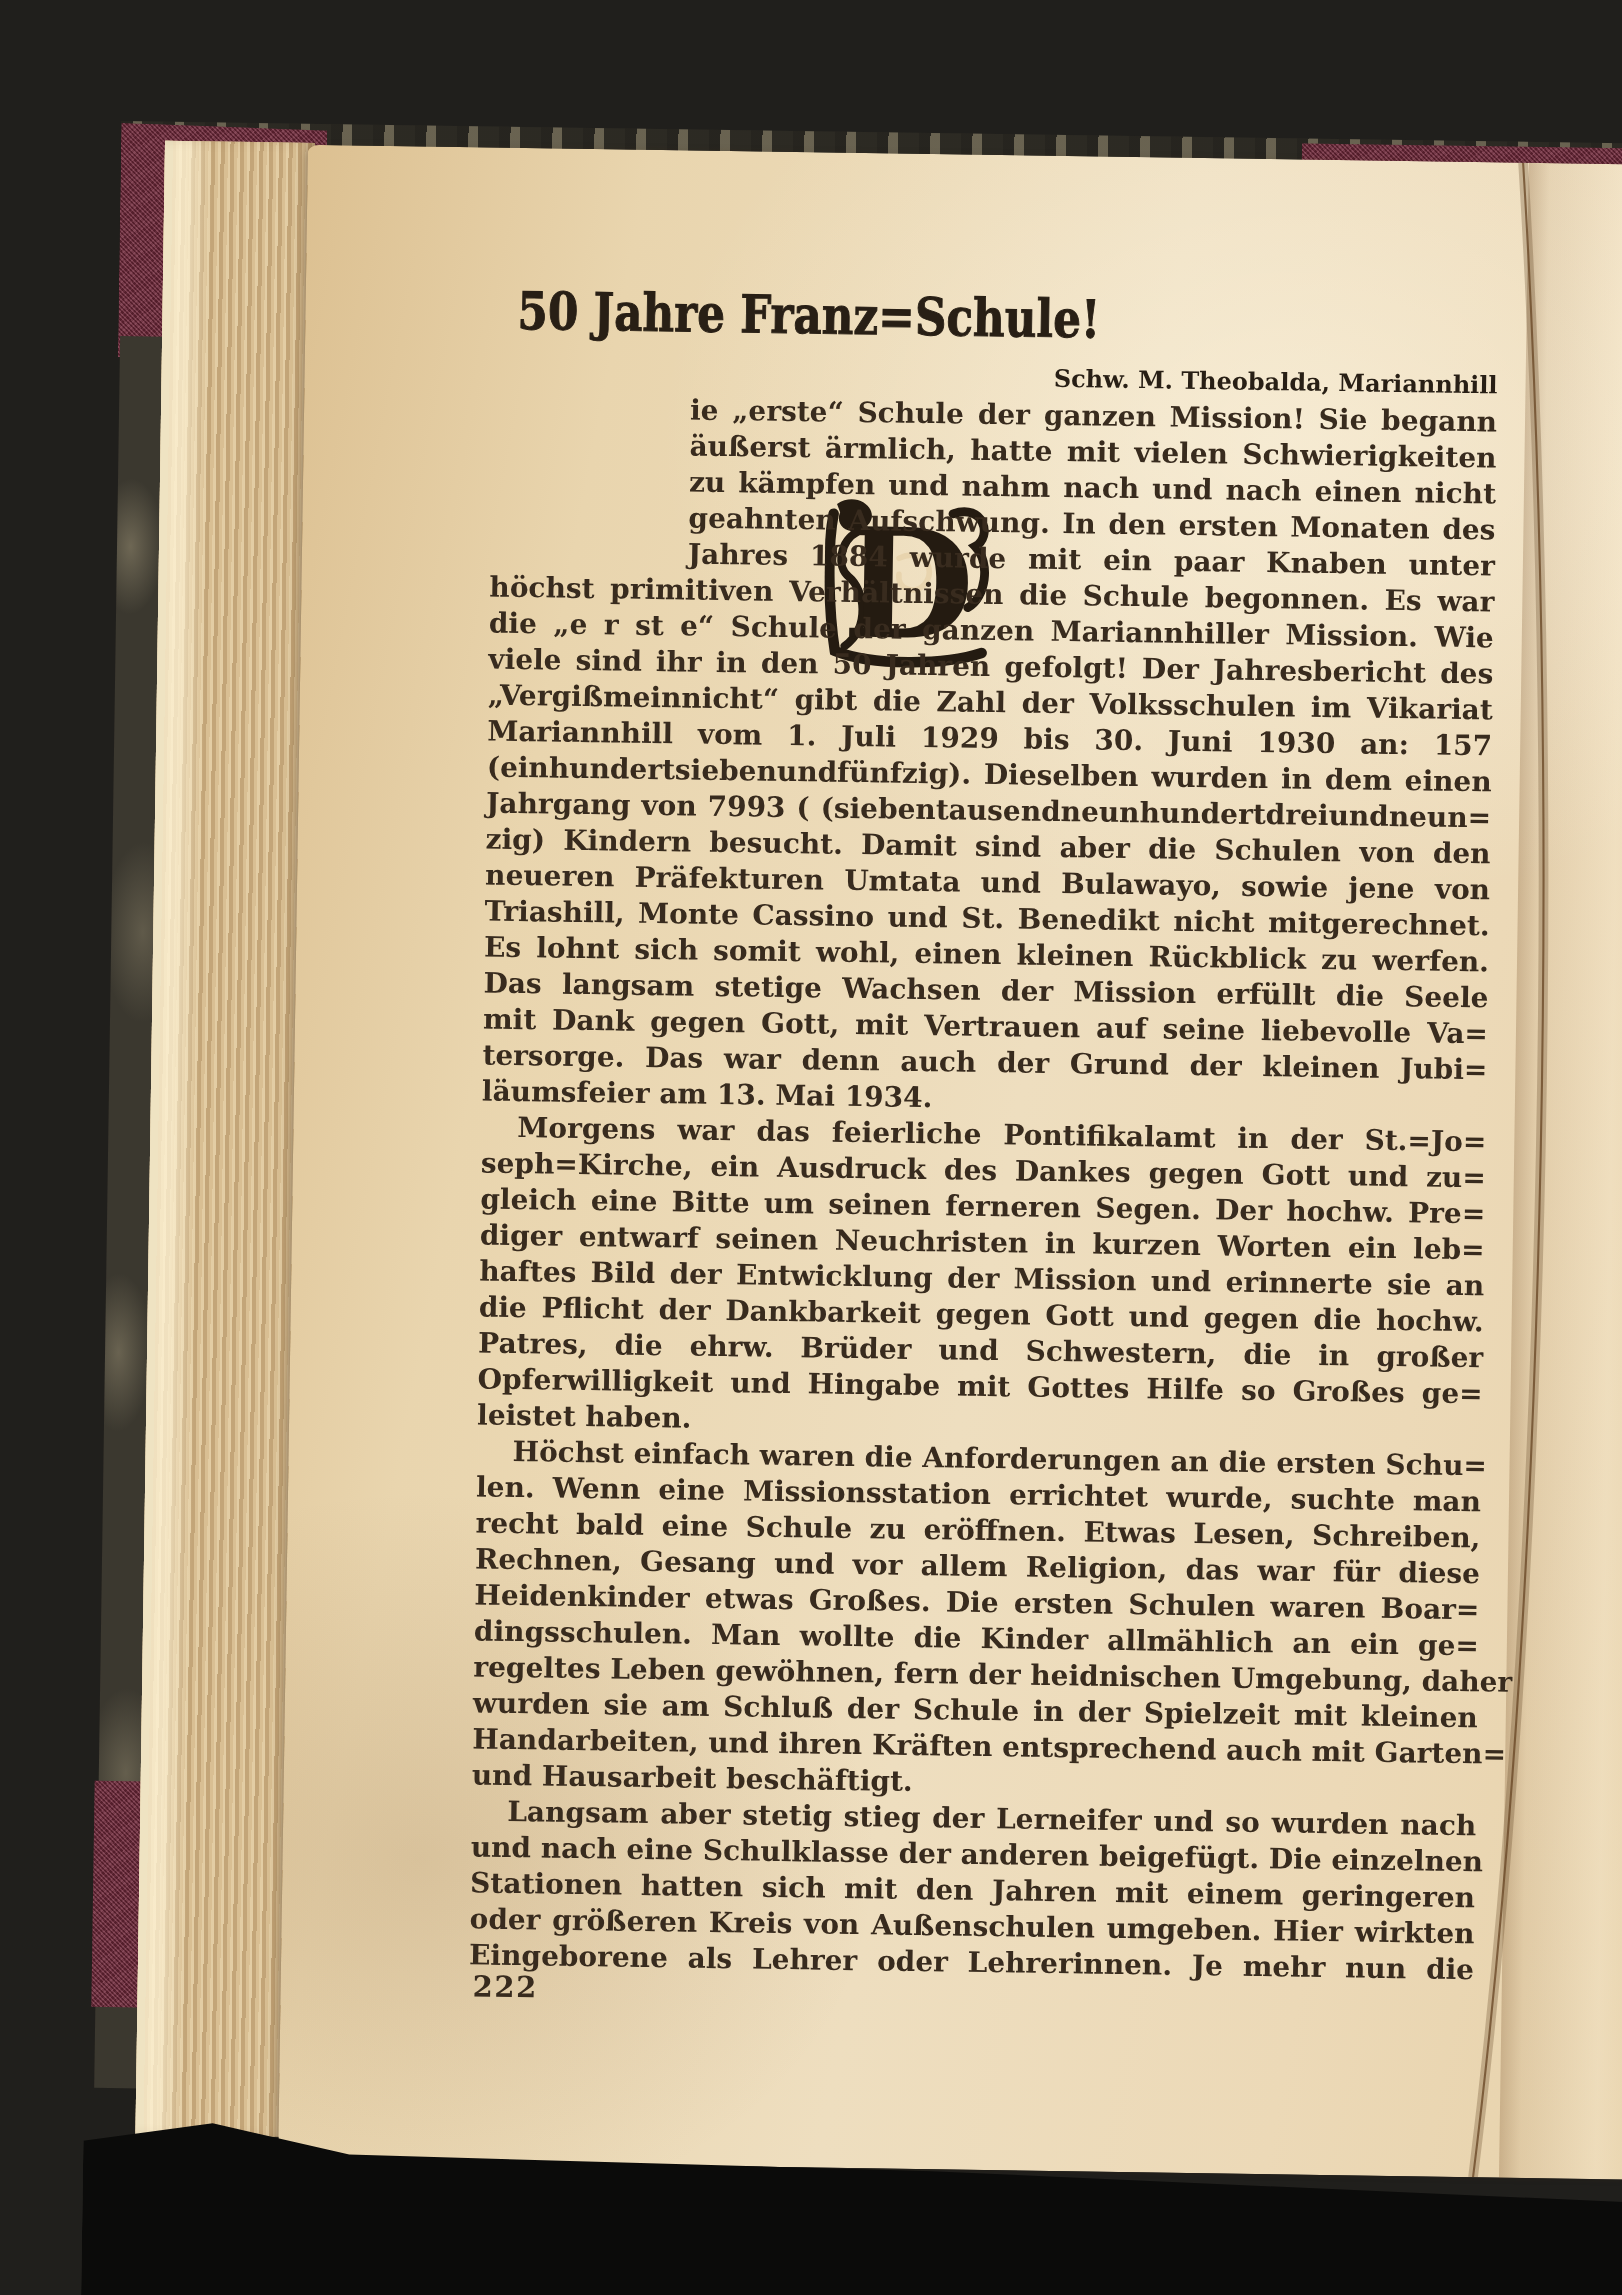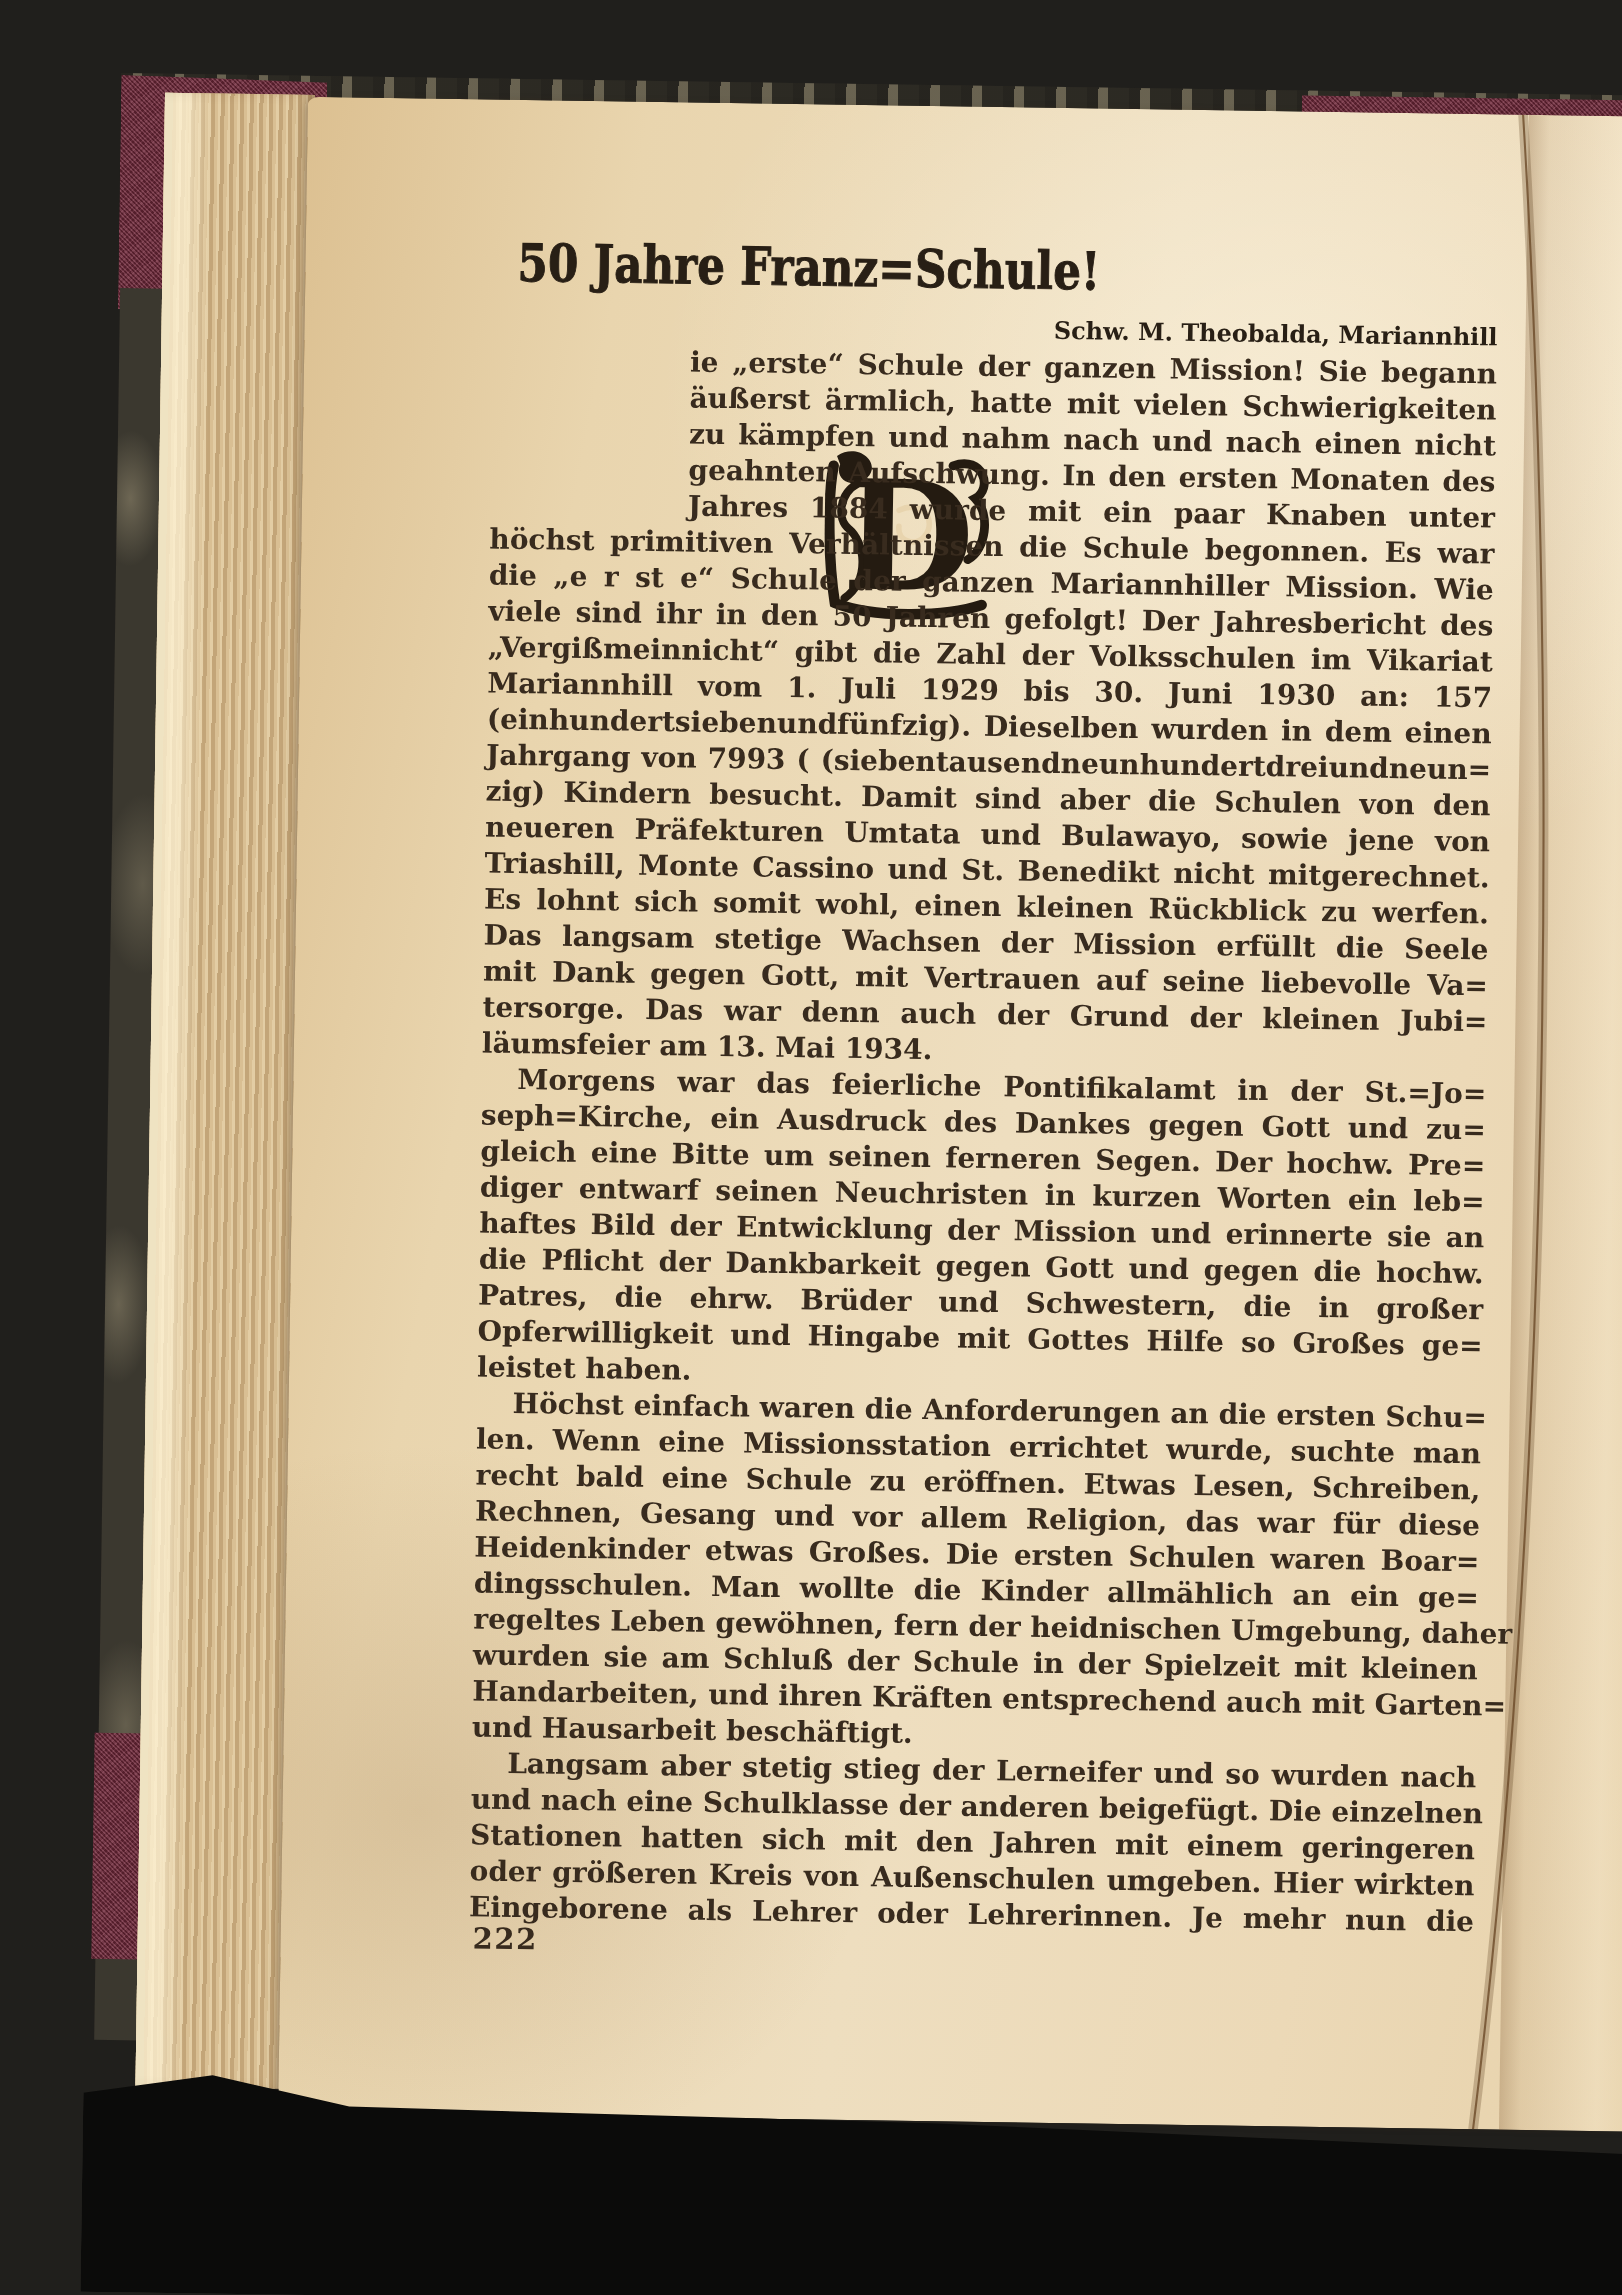--- a/index.html
+++ b/index.html
@@ -1,21 +1,21 @@
 <!DOCTYPE html>
 <html style="--bg: #201f1c; --shadow: #0b0b0a; --maroon: #71283a; --marble: #3b382f; --marble-hi: #978d72; --stack-a: #d9bf93; --stack-b: #c3a578; --stack-hi: #efe3c2; --paper-1: #dcc091; --paper-2: #e9d5ae; --paper-3: #eedebf; --ink: #382b1e; --ink-heavy: #281f15; --crease: #6b4a28;font-size:13px"><head>
 <meta charset="utf-8">
 <style>
   html,body{margin:0;padding:0;}
   body{
     width:1623px;height:2295px;overflow:hidden;position:relative;
     background:var(--bg,#201f1c);
     font-family:"DejaVu Serif", serif;
   }
-  .stage{position:absolute;inset:0;overflow:hidden;}
+  .stage{position:absolute;inset:0;overflow:hidden;margin-top:48px;}
   .book{position:absolute;inset:0;transform:rotate(0.85deg);transform-origin:323px 97px;}
 
   
   .cover-top{
     position:absolute;left:121px;top:76px;width:1550px;height:32px;
     background:
       repeating-linear-gradient(90deg, rgba(0,0,0,.35) 0 11.3px, rgba(151,141,114,.5) 11.3px 21px, rgba(0,0,0,.25) 21px 42px),
       var(--marble,#3b382f);
   }
   .cloth{

